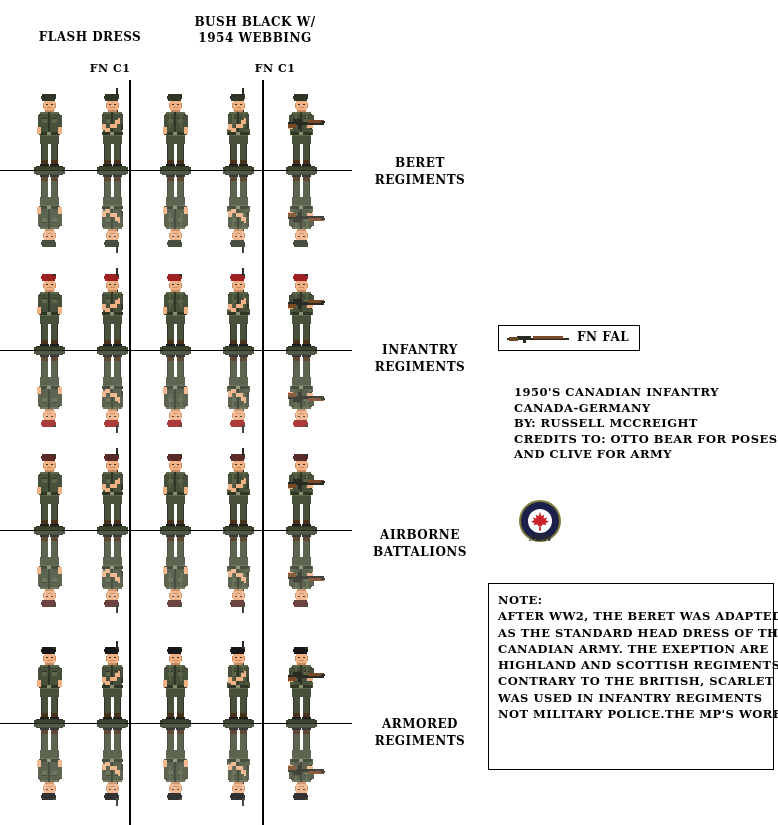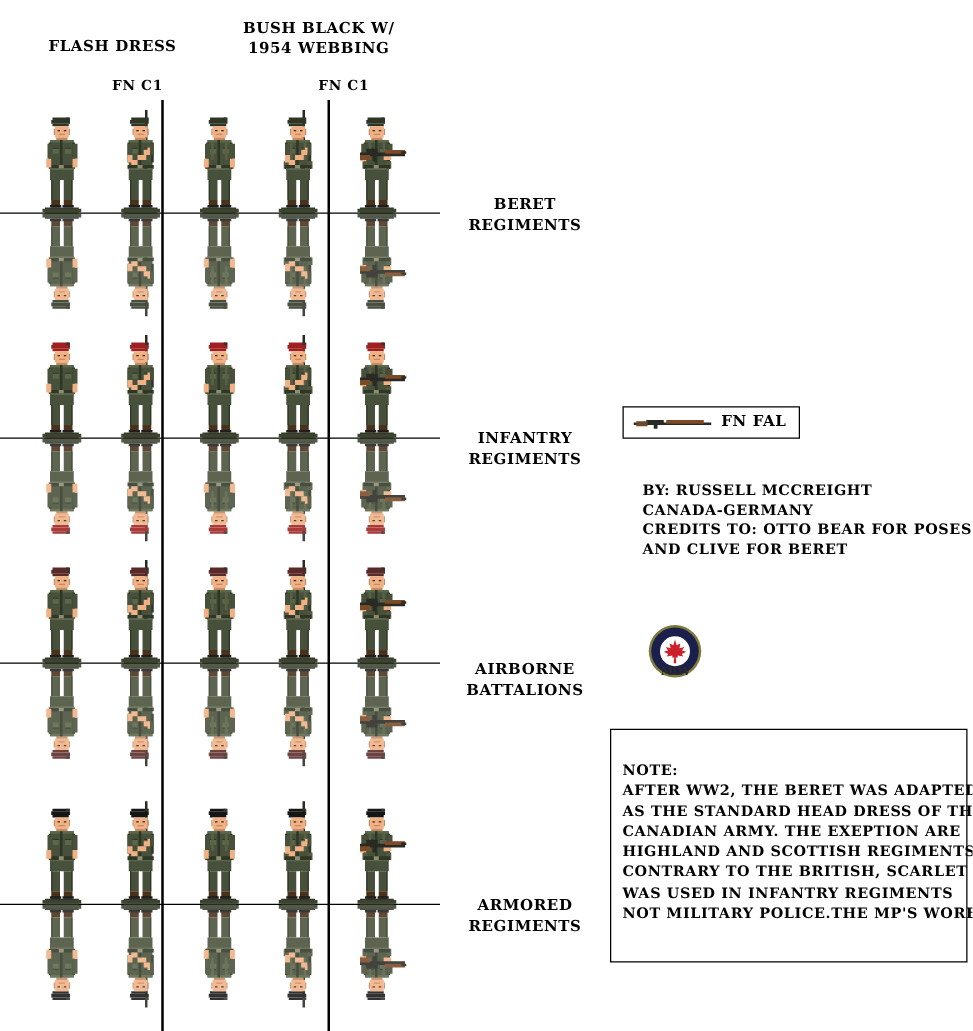--- a/index.html
+++ b/index.html
@@ -50,21 +50,21 @@
                  border-radius:50%;background:#1b1f4b;}
   #roundel .white{position:absolute;left:9px;top:9px;width:24px;height:24px;
                   border-radius:50%;background:#ffffff;}
   #roundel .leafwrap{position:absolute;left:9px;top:9px;width:24px;height:24px;}
   #roundel-sub{position:absolute;left:519px;top:533px;width:42px;text-align:center;
                font-size:9px;color:#2b2b2b;letter-spacing:-1px;}
 
   
   #note{position:absolute;left:488px;top:583px;width:284px;height:185px;
         border:1px solid #000;background:#fff;}
-  #note-inner{position:absolute;left:9px;top:24px;width:268px;
+  #note-inner{position:absolute;left:9px;top:8px;width:268px;
               font-size:11.5px;line-height:16.3px;}
   #note-inner div{white-space:nowrap;}
 </style>
 </head>
 <body>
 
 <div id="hdr-bush" class="stencil">FLASH DRESS</div>
 
 <div id="hdr-webb" class="stencil">
   <div>BUSH BLACK W/</div>
@@ -2026,24 +2026,25 @@
       <div class="px" style="left: 0px; top: 3px; width: 62px; height: 2px; background: rgb(42, 42, 36);"></div>
       <div class="px" style="left: 26px; top: 1px; width: 30px; height: 3px; background: rgb(123, 74, 39);"></div>
       <div class="px" style="left: 10px; top: 1px; width: 14px; height: 4px; background: rgb(42, 42, 36);"></div>
       <div class="px" style="left: 2px; top: 2px; width: 9px; height: 4px; background: rgb(107, 74, 42);"></div>
       <div class="px" style="left: 16px; top: 5px; width: 3px; height: 3px; background: rgb(42, 42, 36);"></div>
     </div>
   <div id="legend-label" class="stencil">FN FAL</div>
 </div>
 
 <div id="credits" class="stencil">
+  <div>1950'S CANADIAN INFANTRY</div>
+  <div>CANADA-GERMANY</div>
   <div>BY: RUSSELL MCCREIGHT</div>
-  <div>CANADA-GERMANY</div>
   <div>CREDITS TO: OTTO BEAR FOR POSES</div>
-  <div>AND CLIVE FOR BERET</div>
+  <div>AND CLIVE FOR ARMY</div>
 </div>
 
 <div id="roundel">
   <div class="ring"></div>
   <div class="navy"></div>
   <div class="white"></div>
   <div class="leafwrap">
     <svg width="24" height="24" viewBox="0 0 24 24">
       <path d="M12 2.5 L13.3 7.2 L16.2 5.8 L15.6 9.6 L19.4 8.6 L17.6 11.3 L21 12.4 L17.4 14.2
                L18.6 16.1 L14.2 15.4 L13.9 17.6 L12.6 16.6 L13.1 21.5 L10.9 21.5 L11.4 16.6

